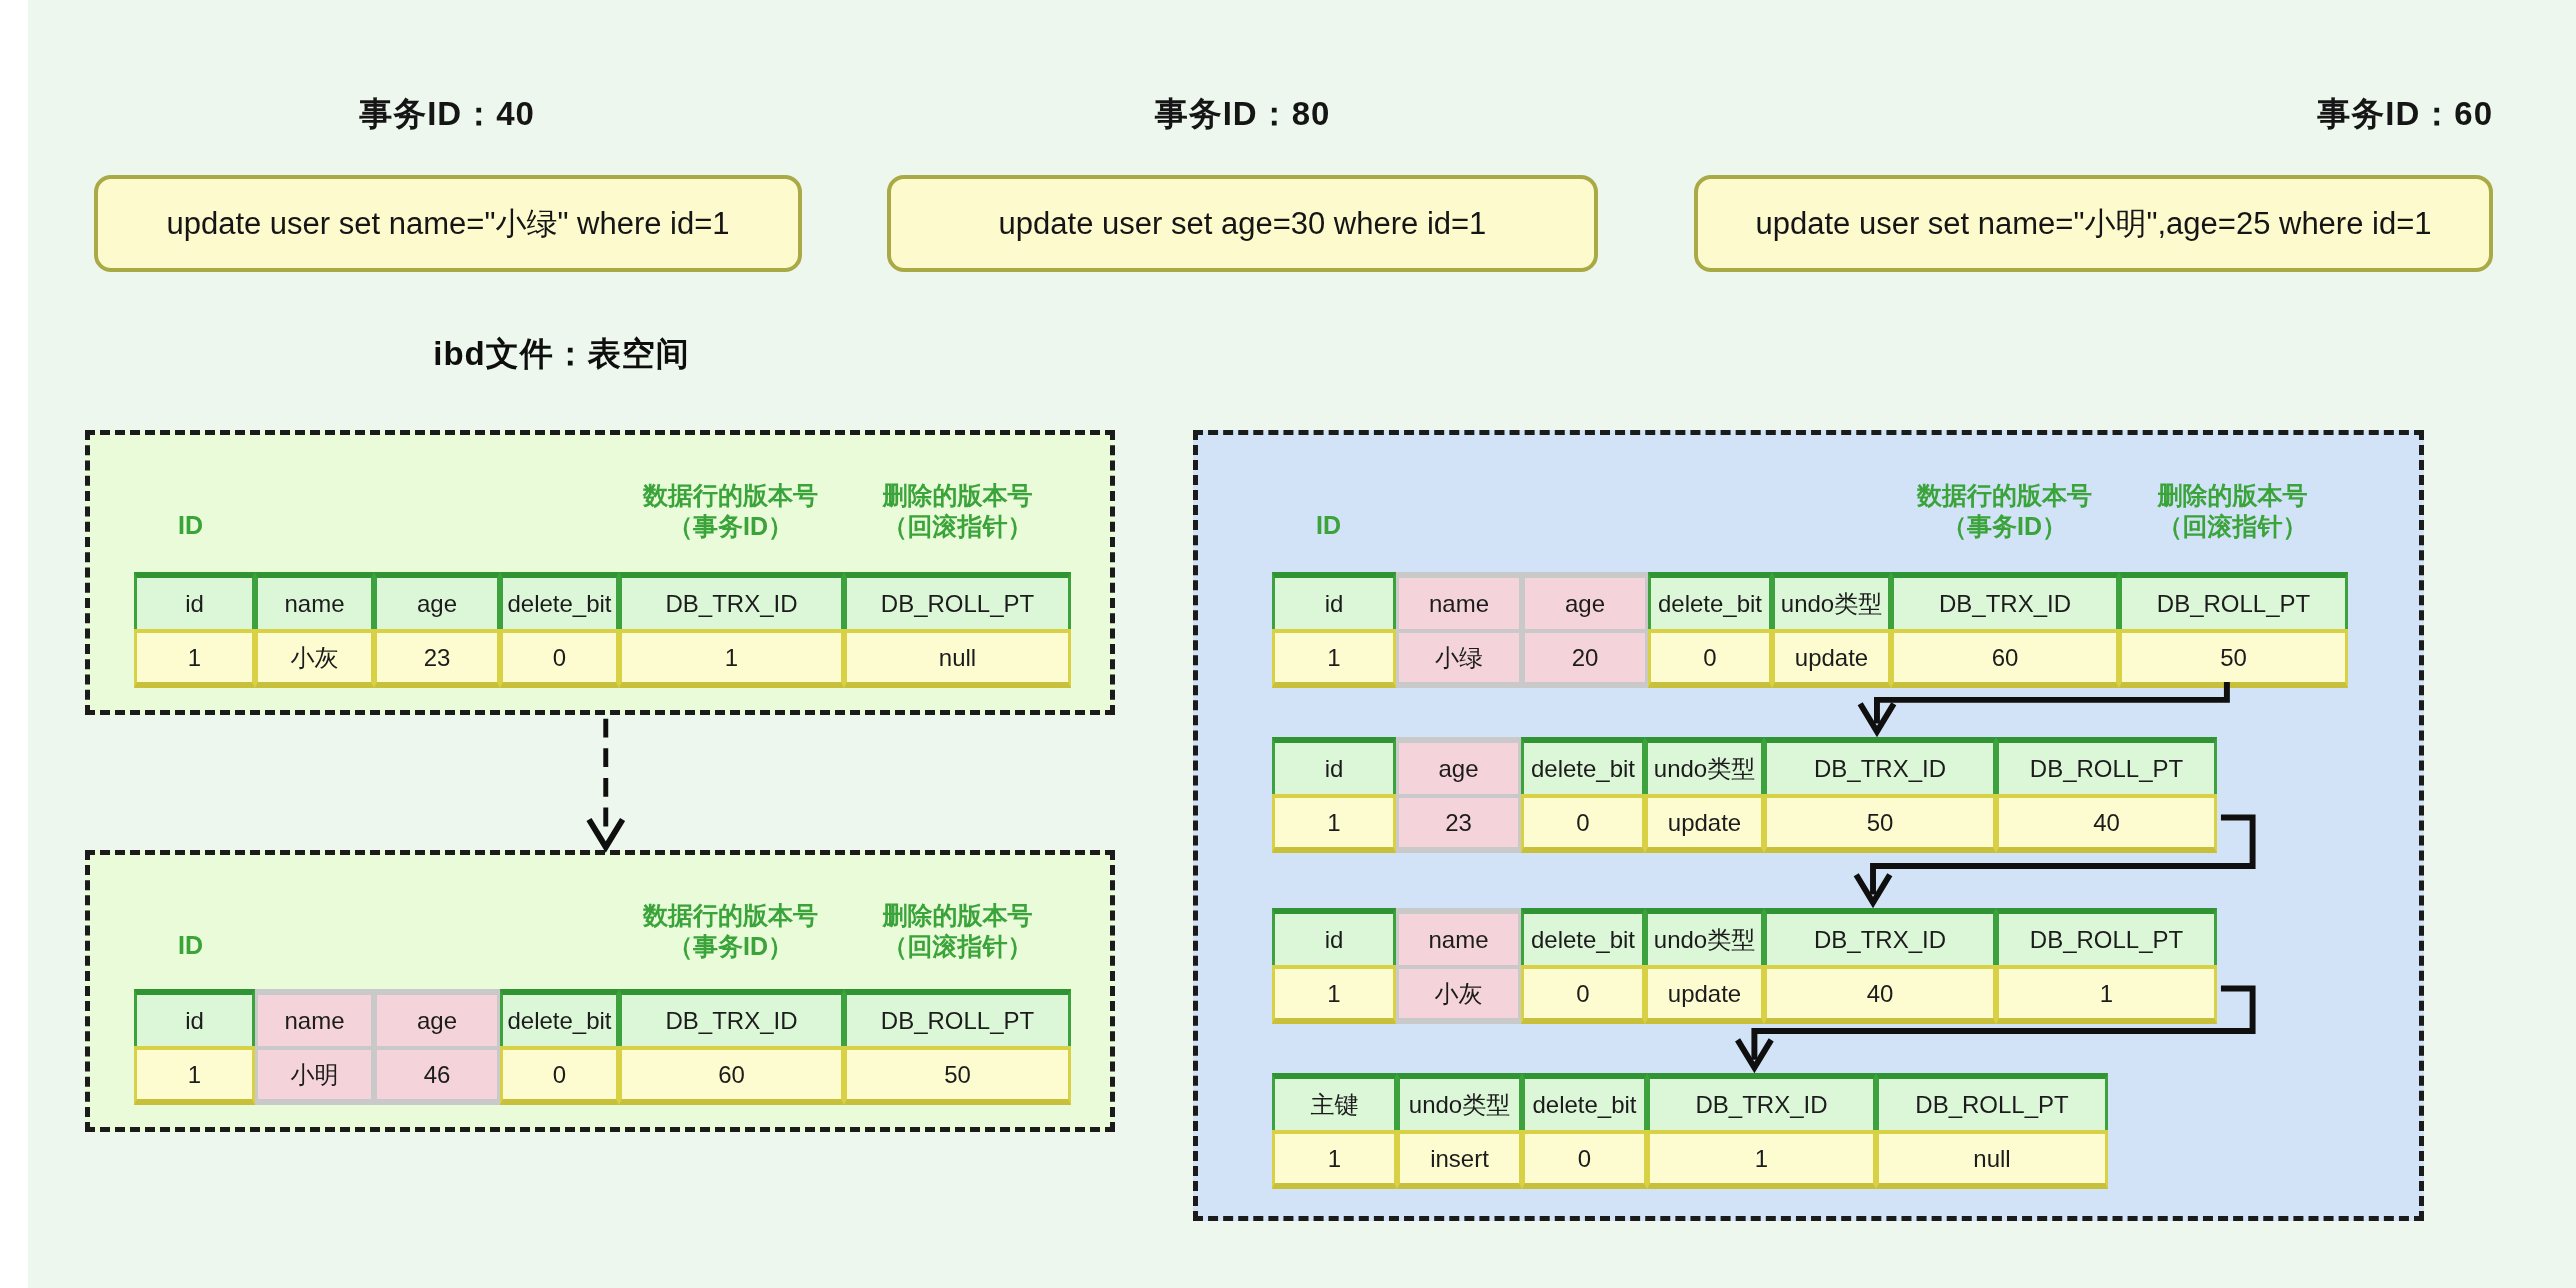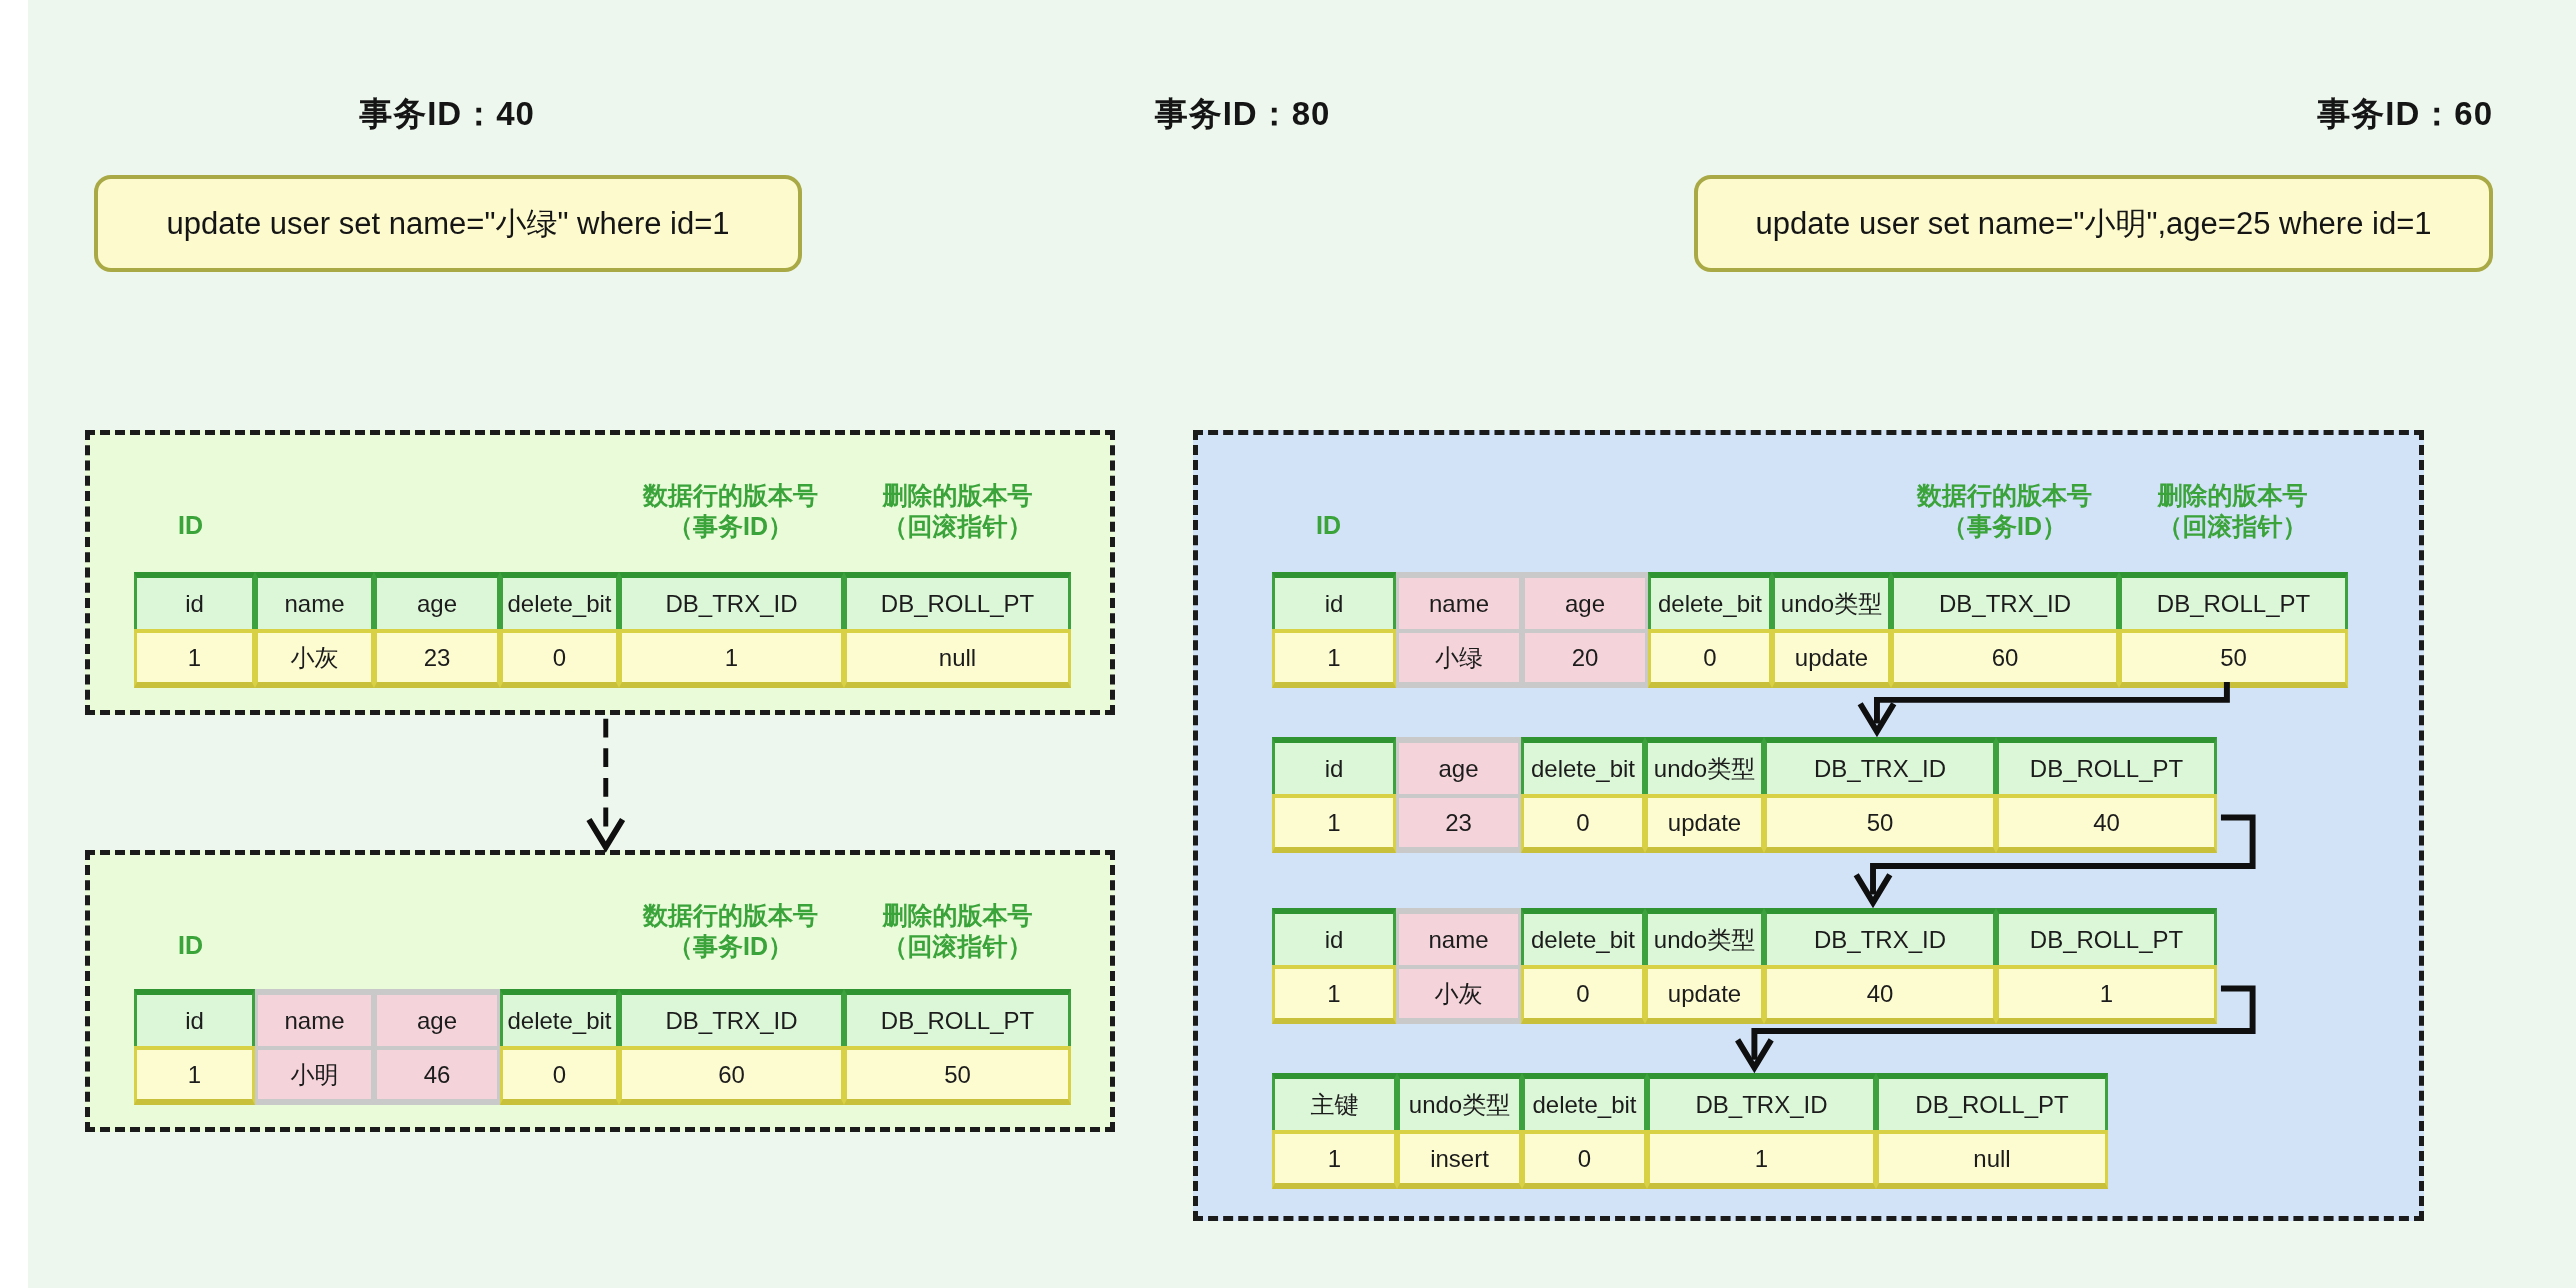--- a/index.html
+++ b/index.html
@@ -80,22 +80,24 @@
 </head>
 <body>
 
 <div class="stage">
 
   <div class="txn-title" style="left:62px;width:714px;">事务ID：40</div>
   <div class="txn-title" style="left:857px;width:715px;">事务ID：80</div>
   <div class="txn-title" style="left:1664px;width:801px;text-align:right;">事务ID：60</div>
 
   <div class="sql-box" style="left:66px;width:708px;">update user set name="小绿" where id=1</div>
+  <div class="sql-box" style="left:859px;width:711px;">update user set age=30 where id=1</div>
   <div class="sql-box" style="left:1666px;width:799px;">update user set name="小明",age=25 where id=1</div>
 
+  <div class="section-title" style="left:227px;top:332px;">ibd文件：表空间</div>
 
   <div class="dbox green" style="left:57px;top:430px;width:1030px;height:285px;">
     <div class="glabel" style="left:59px;top:75px;width:83px;">ID</div>
     <div class="glabel two" style="left:492px;top:45px;">
       <div>数据行的版本号</div>
       <div>（事务ID）</div>
     </div>
     <div class="glabel two" style="left:719px;top:45px;">
       <div>删除的版本号</div>
       <div>（回滚指针）</div>

